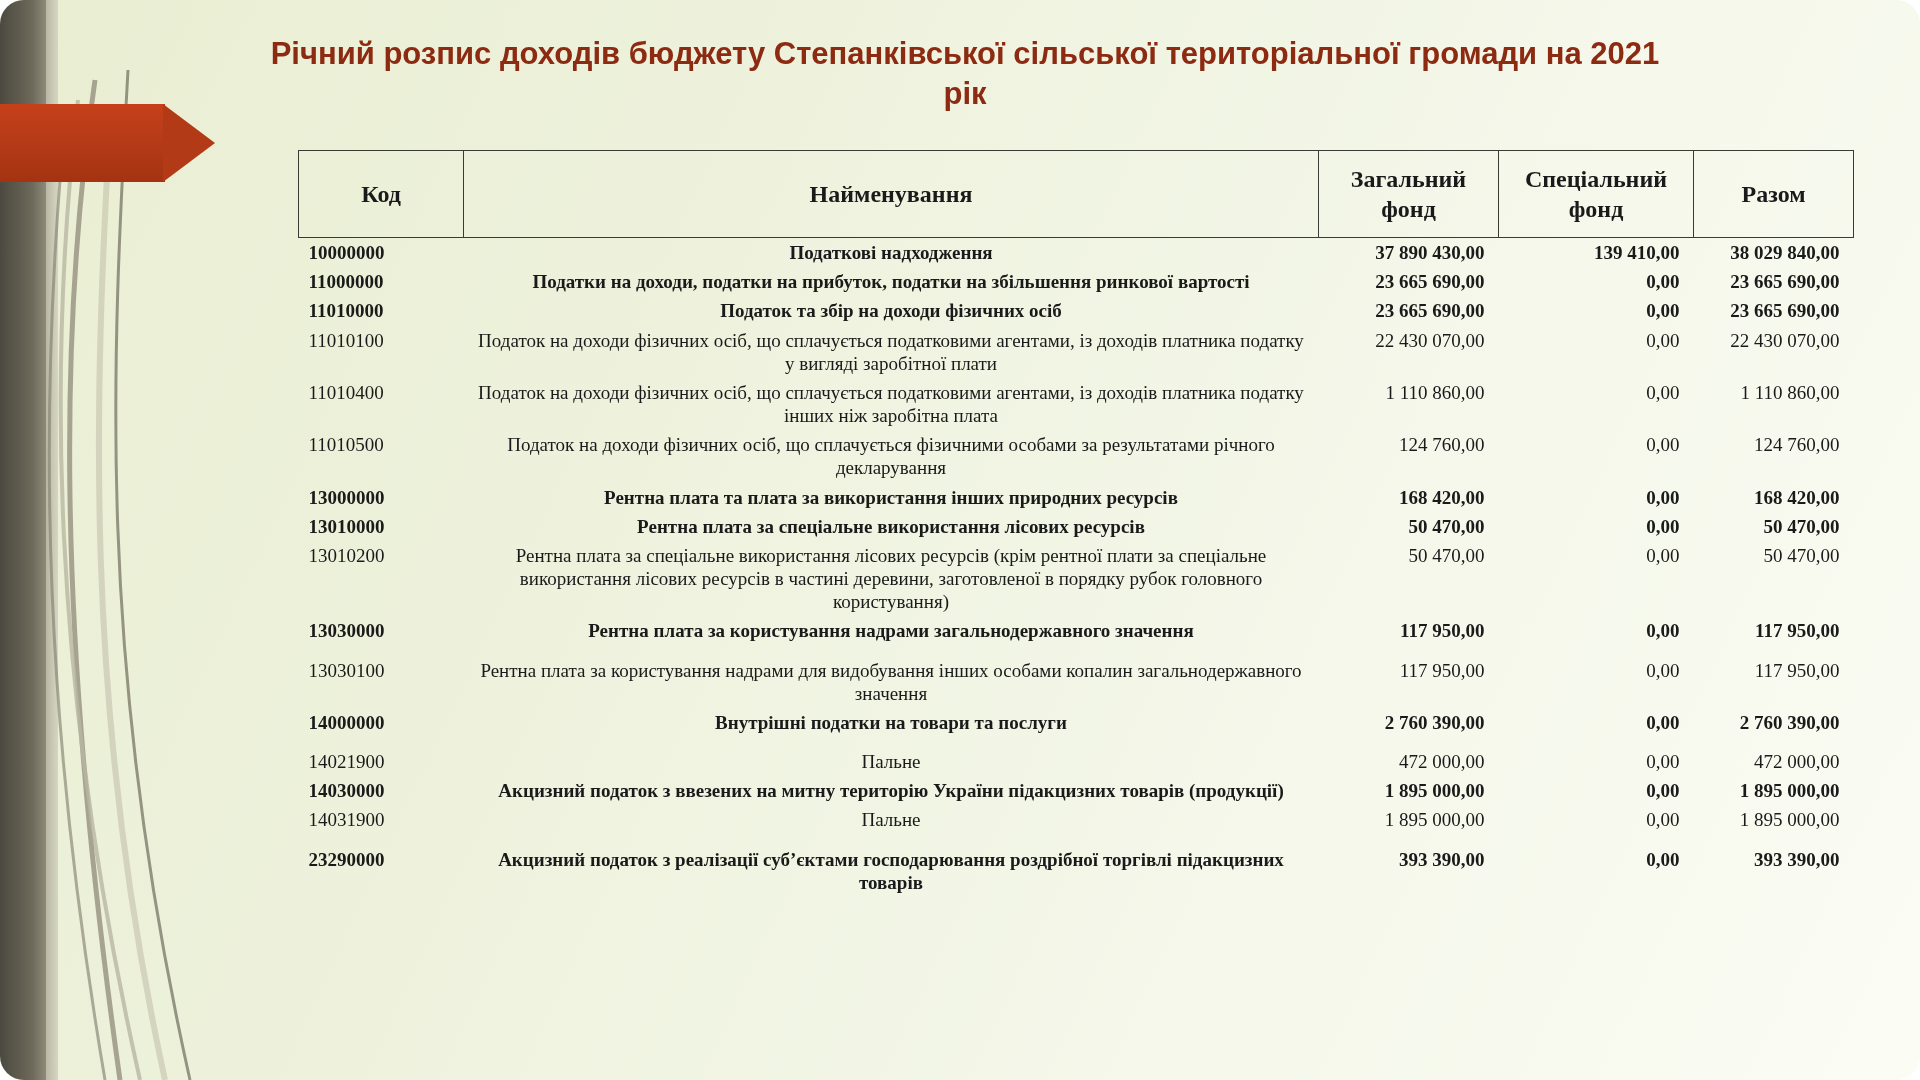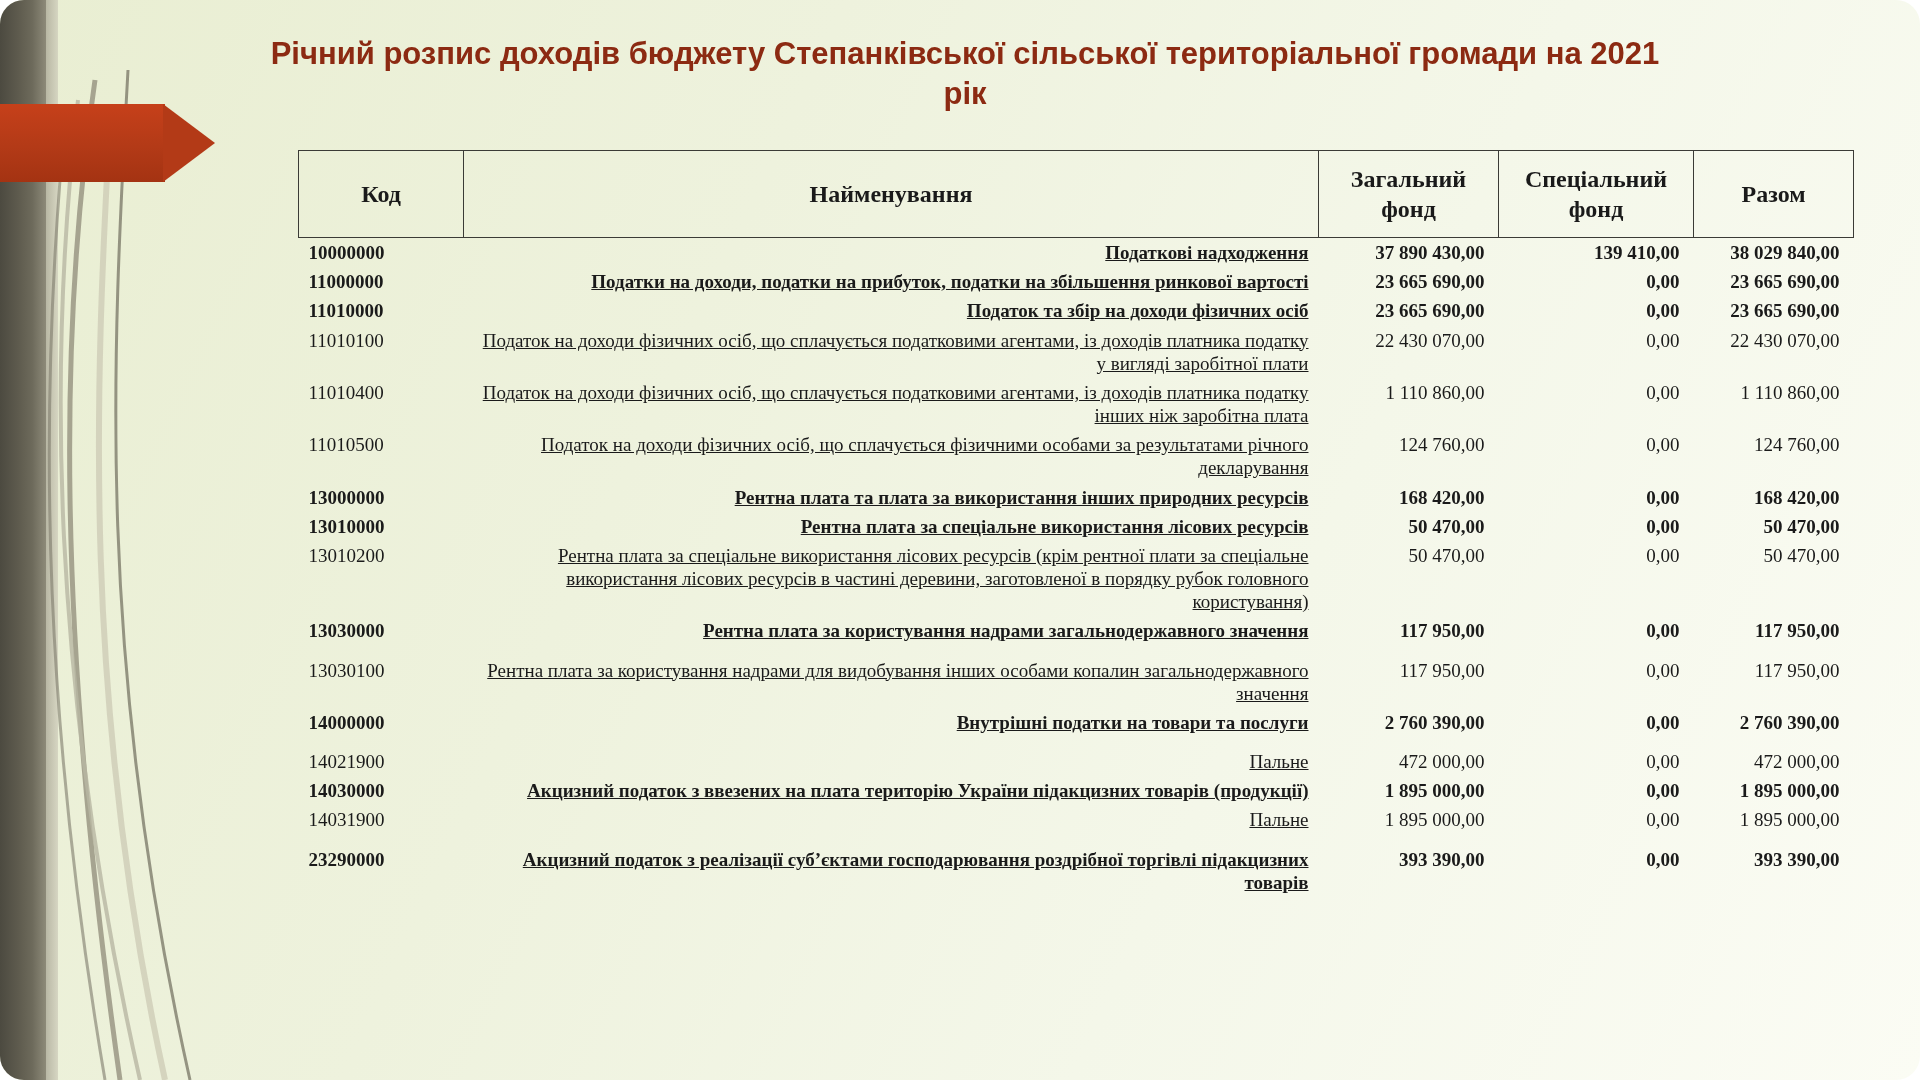--- a/index.html
+++ b/index.html
@@ -133,22 +133,21 @@
     color: #1a1a1a;
     padding: 3px 10px 3px 10px;
     vertical-align: top;
     line-height: 1.22;
   }
   table.budget tbody td.code {
     text-align: left;
     white-space: nowrap;
   }
   table.budget tbody td.name {
-    text-align: right;
-    text-decoration: underline;
+    text-align: center;
   }
   table.budget tbody td.num {
     text-align: right;
     white-space: nowrap;
     padding-right: 14px;
   }
   table.budget tbody tr.bold td {
     font-weight: bold;
   }
   table.budget tbody tr.pad td {
@@ -283,21 +282,21 @@
           </tr>
           <tr class="pad">
             <td class="code">14021900</td>
             <td class="name">Пальне</td>
             <td class="num">472 000,00</td>
             <td class="num">0,00</td>
             <td class="num">472 000,00</td>
           </tr>
           <tr class="bold">
             <td class="code">14030000</td>
-            <td class="name">Акцизний податок з ввезених на плата територію України підакцизних товарів (продукції)</td>
+            <td class="name">Акцизний податок з ввезених на митну територію України підакцизних товарів (продукції)</td>
             <td class="num">1 895 000,00</td>
             <td class="num">0,00</td>
             <td class="num">1 895 000,00</td>
           </tr>
           <tr class="">
             <td class="code">14031900</td>
             <td class="name">Пальне</td>
             <td class="num">1 895 000,00</td>
             <td class="num">0,00</td>
             <td class="num">1 895 000,00</td>

